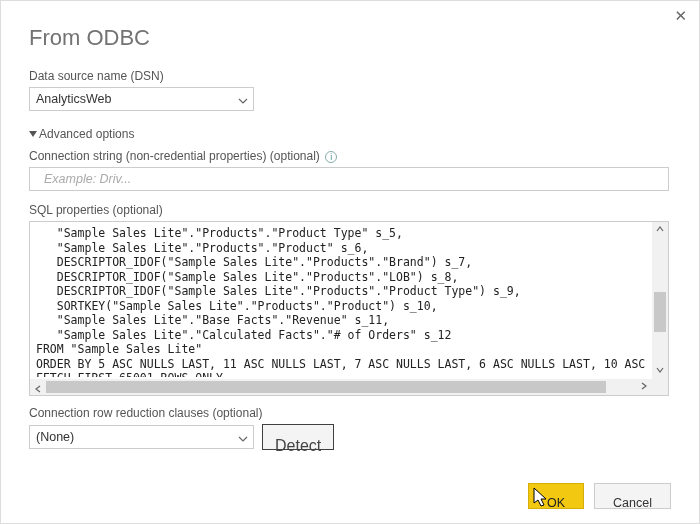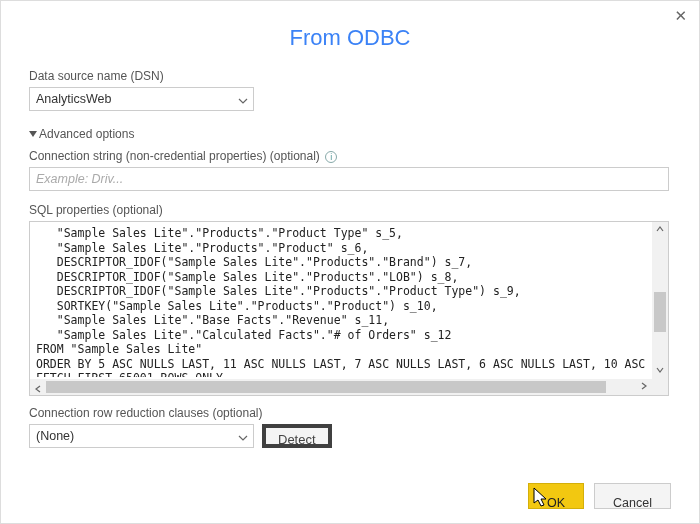--- a/index.html
+++ b/index.html
@@ -20,23 +20,22 @@
     color: #666;
     cursor: pointer;
     font-weight: 300;
   }
   .dlg {
     padding: 24px 28px 14px 28px;
   }
   .title {
     font-size: 22px;
     font-weight: 300;
-    color: #3b82f6;
+    color: #737373;
     margin-bottom: 18px;
-    text-align: center;
   }
   .label {
     font-size: 12px;
     color: #555;
     margin-bottom: 4px;
   }
   .label .info-icon {
     display: inline-block;
     width: 12px; height: 12px;
     border: 1px solid #8aa;
@@ -84,21 +83,21 @@
     border-top: 6px solid #555;
     margin-right: 2px;
     vertical-align: middle;
     position: relative;
     top: -1px;
   }
   .conn-input {
     width: 640px;
     height: 24px;
     border: 1px solid #ccc;
-    padding: 0 6px;
+    padding: 0 14px;
     font-size: 12.5px;
     font-style: italic;
     color: #999;
     background: #fff;
     margin-bottom: 12px;
   }
   .conn-input::placeholder { color: #aaa; font-style: italic; }
   .sql-box-wrap {
     position: relative;
     width: 640px;
@@ -170,24 +169,24 @@
   .hscroll .arrow-right { position: absolute; right: 0; top: 0; }
   .corner {
     position: absolute;
     right: 0; bottom: 0;
     width: 16px; height: 16px;
     background: #f1f1f1;
   }
   .row { display: flex; align-items: center; gap: 8px; margin-bottom: 16px; }
   .detect-btn {
     height: 24px;
-    padding: 4px 12px;
-    border: 4px solid #404040;
+    padding: 12px 12px;
+    border: 1px solid #404040;
     background: #f4f4f4;
-    font-size: 13px;
+    font-size: 16px;
     color: #444;
     cursor: pointer;
   }
   .footer {
     position: absolute;
     right: 28px;
     bottom: 14px;
     display: flex;
     gap: 10px;
   }

